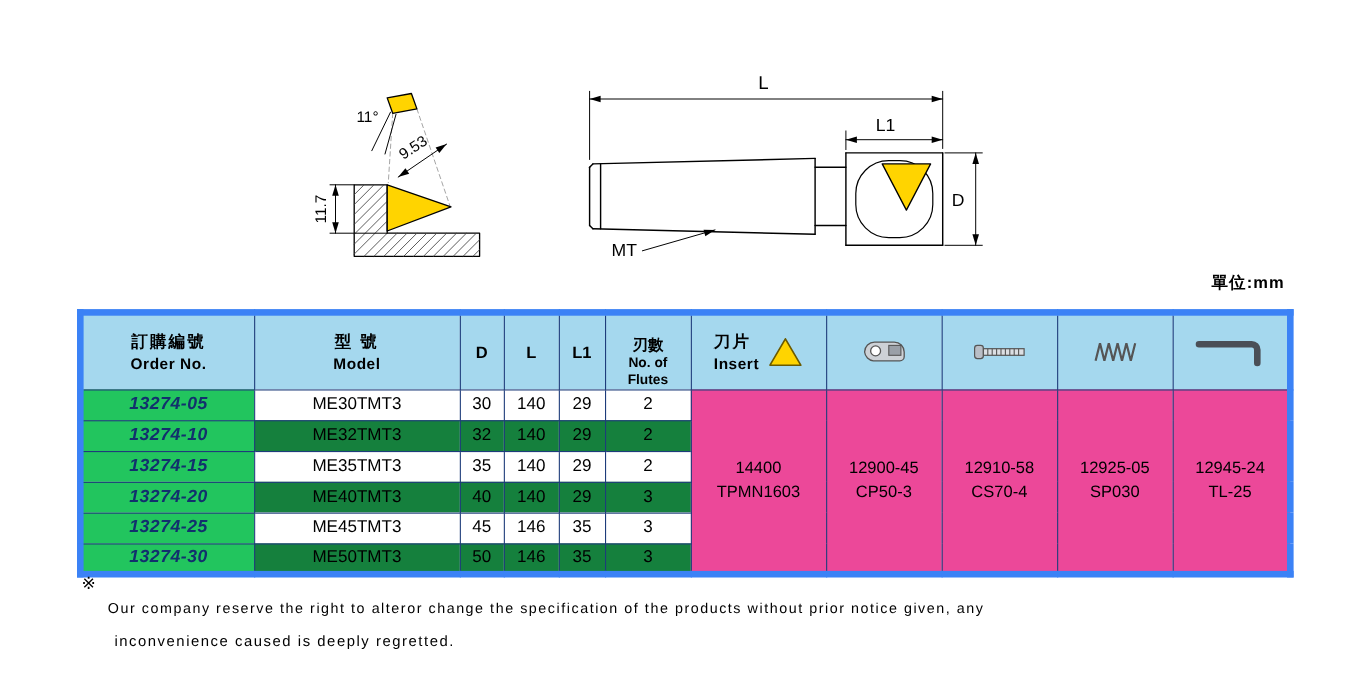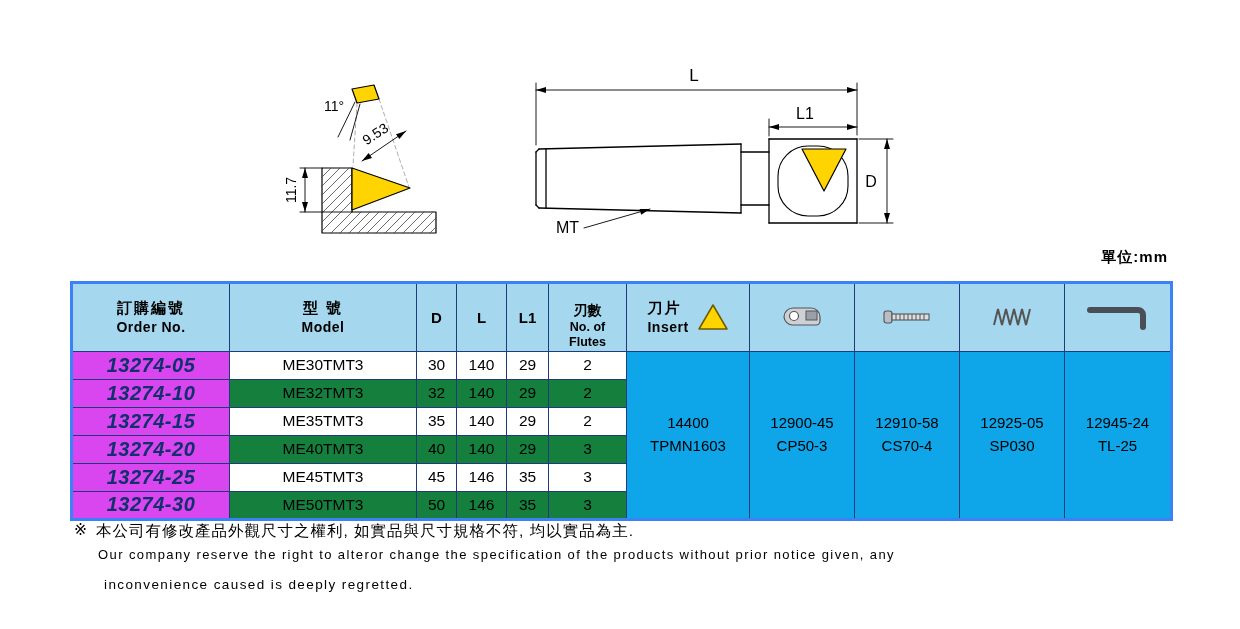--- a/index.html
+++ b/index.html
@@ -9,40 +9,40 @@
     font-family:"Liberation Sans","DejaVu Sans",sans-serif; overflow:hidden; color:#000;
   }
   .drawings { position:absolute; left:0; top:0; }
   .unit-label {
     position:absolute; left:1000px; top:248px; width:168px; text-align:right;
     font-size:15px; font-weight:700; letter-spacing:1px;
   }
   table.spec {
     position:absolute; left:70px; top:281px; width:1100px;
     border-collapse:collapse; table-layout:fixed;
-    border:3px solid #3b82f6;
+    border:6px solid #3b82f6;
   }
   table.spec th, table.spec td {
     border:1.5px solid #1e3c7b; text-align:center; vertical-align:middle; padding:0;
   }
   thead tr { height:57px; }
   tbody tr { height:28px; }
   th { background:#a5d8ee; font-weight:bold; }
   .h-zh { font-size:15px; letter-spacing:2px; line-height:1.35; }
   .h-en { font-size:14px; letter-spacing:0.5px; line-height:1.35; }
   .h-sm { font-size:12.5px; line-height:1.25; }
   .h-zh-sm { font-size:14px; line-height:1.25;margin-top:18px; }
   .h-letter { font-size:15px; }
   td.order {
-    background:#d946ef; font-weight:bold; font-style:italic;
-    color:#12306d; font-size:20px; letter-spacing:0.5px;
+    background:#22c55e; font-weight:bold; font-style:italic;
+    color:#12306d; font-size:16px; letter-spacing:0.5px;
   }
   td.d { font-size:15.5px; background:#ffffff; }
   tr.stripe td.d { background:#15803d; }
-  td.acc { background:#0ea5e9; font-size:15px; line-height:1.5; }
+  td.acc { background:#ec4899; font-size:15px; line-height:1.5; }
   .ins-wrap { display:flex; align-items:center; justify-content:center; gap:8px; }
   .ins-text { text-align:left; }
   .icon-cell { display:flex; align-items:center; justify-content:center; height:100%; }
   .notes { position:absolute; left:74px; top:521px; width:1120px; }
   .note-zh { font-size:15.5px; letter-spacing:1px; display:flex; gap:8px; }
   .note-en1 { margin-left:24px; margin-top:5px; font-size:13px; letter-spacing:1.4px; }
   .note-en2 { margin-left:30px; margin-top:15px; font-size:13.5px; letter-spacing:1.4px; }
 </style>
 </head>
 <body>
@@ -320,19 +320,18 @@
         <td class="d">146</td>
         <td class="d">35</td>
         <td class="d">3</td>
       </tr>
     </tbody>
   </table>
 
   <div class="notes">
     <div class="note-zh">
       <span>※</span>
-      <span>本公司有修改產品外觀尺寸之權利, 如實品與尺寸規格不符, 均以實品為主.</span>
     </div>
     <div class="note-en1">Our company reserve the right to alteror change the specification of the products without prior notice given, any</div>
     <div class="note-en2">inconvenience caused is deeply regretted.</div>
   </div>
 
 </div>
 
 </body></html>

